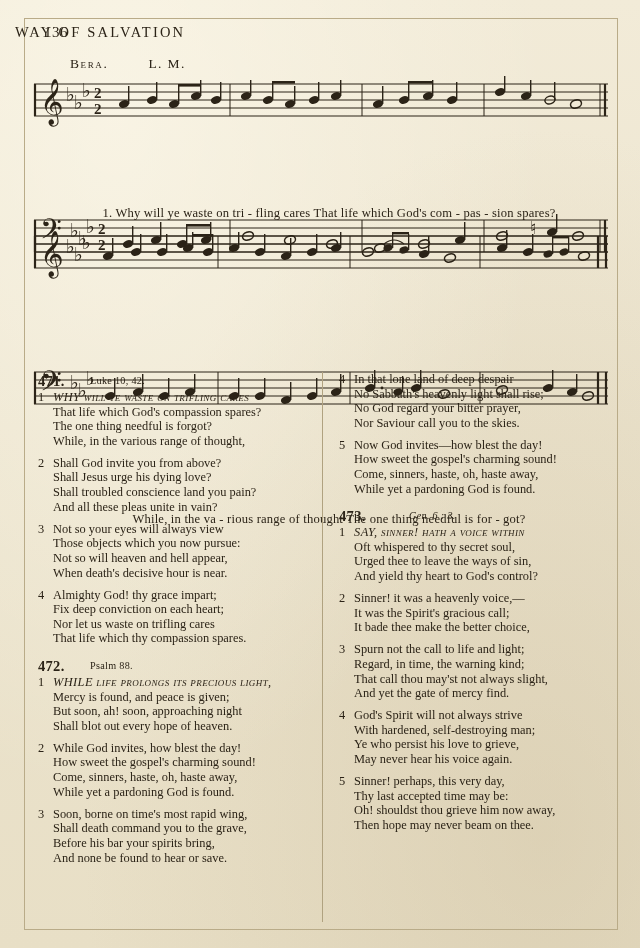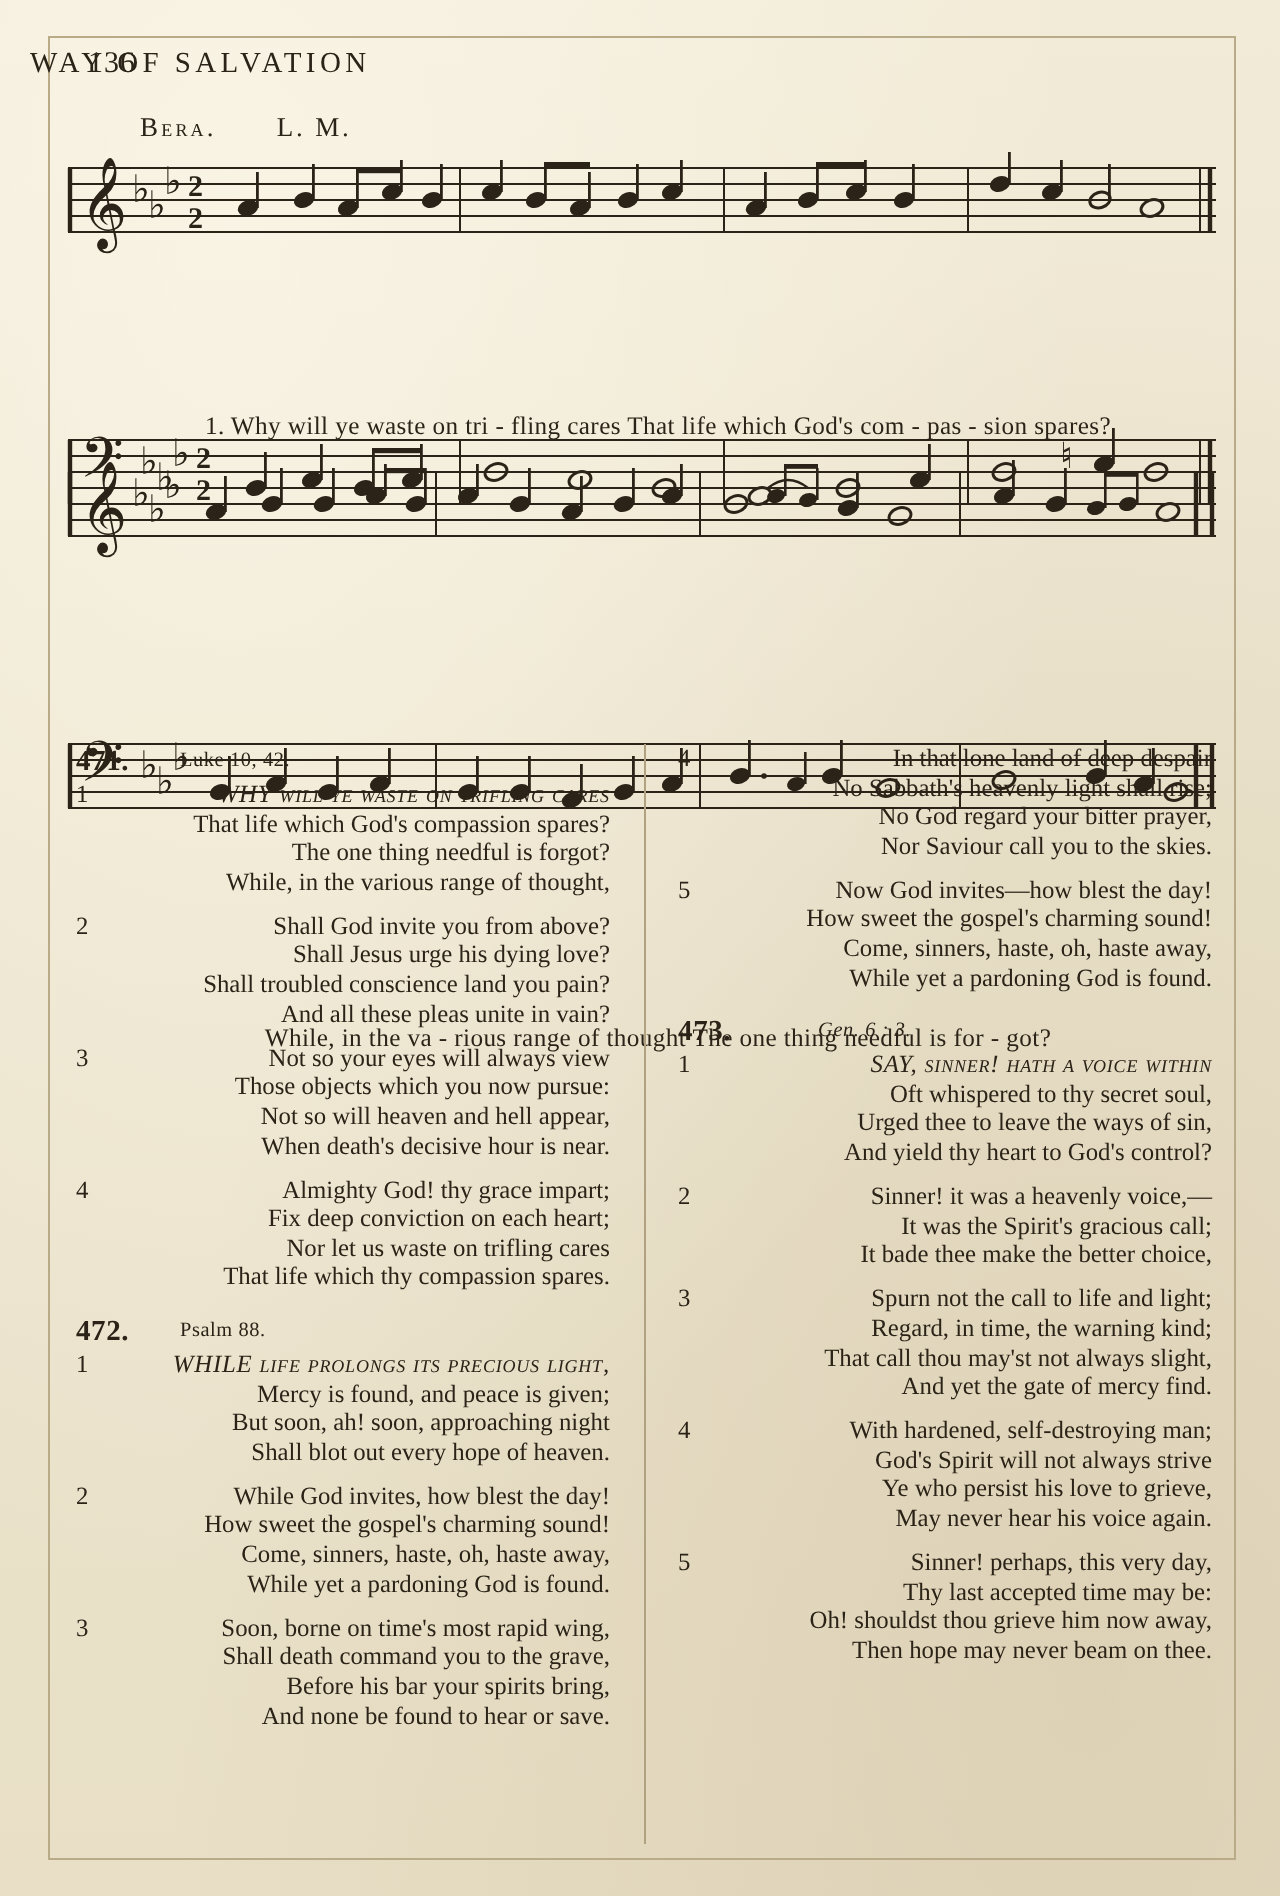--- a/index.html
+++ b/index.html
@@ -39,21 +39,21 @@
     letter-spacing: 2.2px;
     font-variant: small-caps;
   }
   .tune-block {
     position: absolute;
     left: 70px; top: 56px;
     font-size: 13.5px;
     letter-spacing: .6px;
   }
   .tune-name { font-variant: small-caps; letter-spacing: 1.6px; }
-  .tune-meter { margin-left: 26px; letter-spacing: 1.4px; }
+  .tune-meter { margin-left: 36px; letter-spacing: 1.4px; }
   .faint-right {
     position: absolute;
     right: 34px; top: 48px;
     font-size: 11px;
     color: rgba(120,104,74,0.45);
     letter-spacing: 1px;
   }
 
   
   .music { position: absolute; left: 32px; right: 30px; }
@@ -110,21 +110,21 @@
     margin-bottom: 7.5px;
     font-size: 12.4px;
     line-height: 14.6px;
   }
   .stanza .sn {
     position: absolute;
     left: 0; top: 0;
     font-size: 12.4px;
   }
   .smallcaps { font-variant: small-caps; letter-spacing: .4px; font-style: italic; }
-  .ln { display: block; white-space: nowrap; text-align: right; }
+  .ln { display: block; white-space: nowrap; }
 </style>
 </head>
 <body>
 
 <div class="page">
   <div class="frame"></div>
 
   <div class="folio">136</div>
   <div class="running-head">WAY OF SALVATION</div>
 
@@ -527,22 +527,22 @@
         <div class="stanza">
           <span class="sn">3</span>
           <span class="ln">Spurn not the call to life and light;</span>
           <span class="ln">Regard, in time, the warning kind;</span>
           <span class="ln">That call thou may'st not always slight,</span>
           <span class="ln">And yet the gate of mercy find.</span>
         </div>
 
         <div class="stanza">
           <span class="sn">4</span>
+          <span class="ln">God's Spirit will not always strive</span>
           <span class="ln">With hardened, self-destroying man;</span>
-          <span class="ln">God's Spirit will not always strive</span>
           <span class="ln">Ye who persist his love to grieve,</span>
           <span class="ln">May never hear his voice again.</span>
         </div>
 
         <div class="stanza">
           <span class="sn">5</span>
           <span class="ln">Sinner! perhaps, this very day,</span>
           <span class="ln">Thy last accepted time may be:</span>
           <span class="ln">Oh! shouldst thou grieve him now away,</span>
           <span class="ln">Then hope may never beam on thee.</span>

